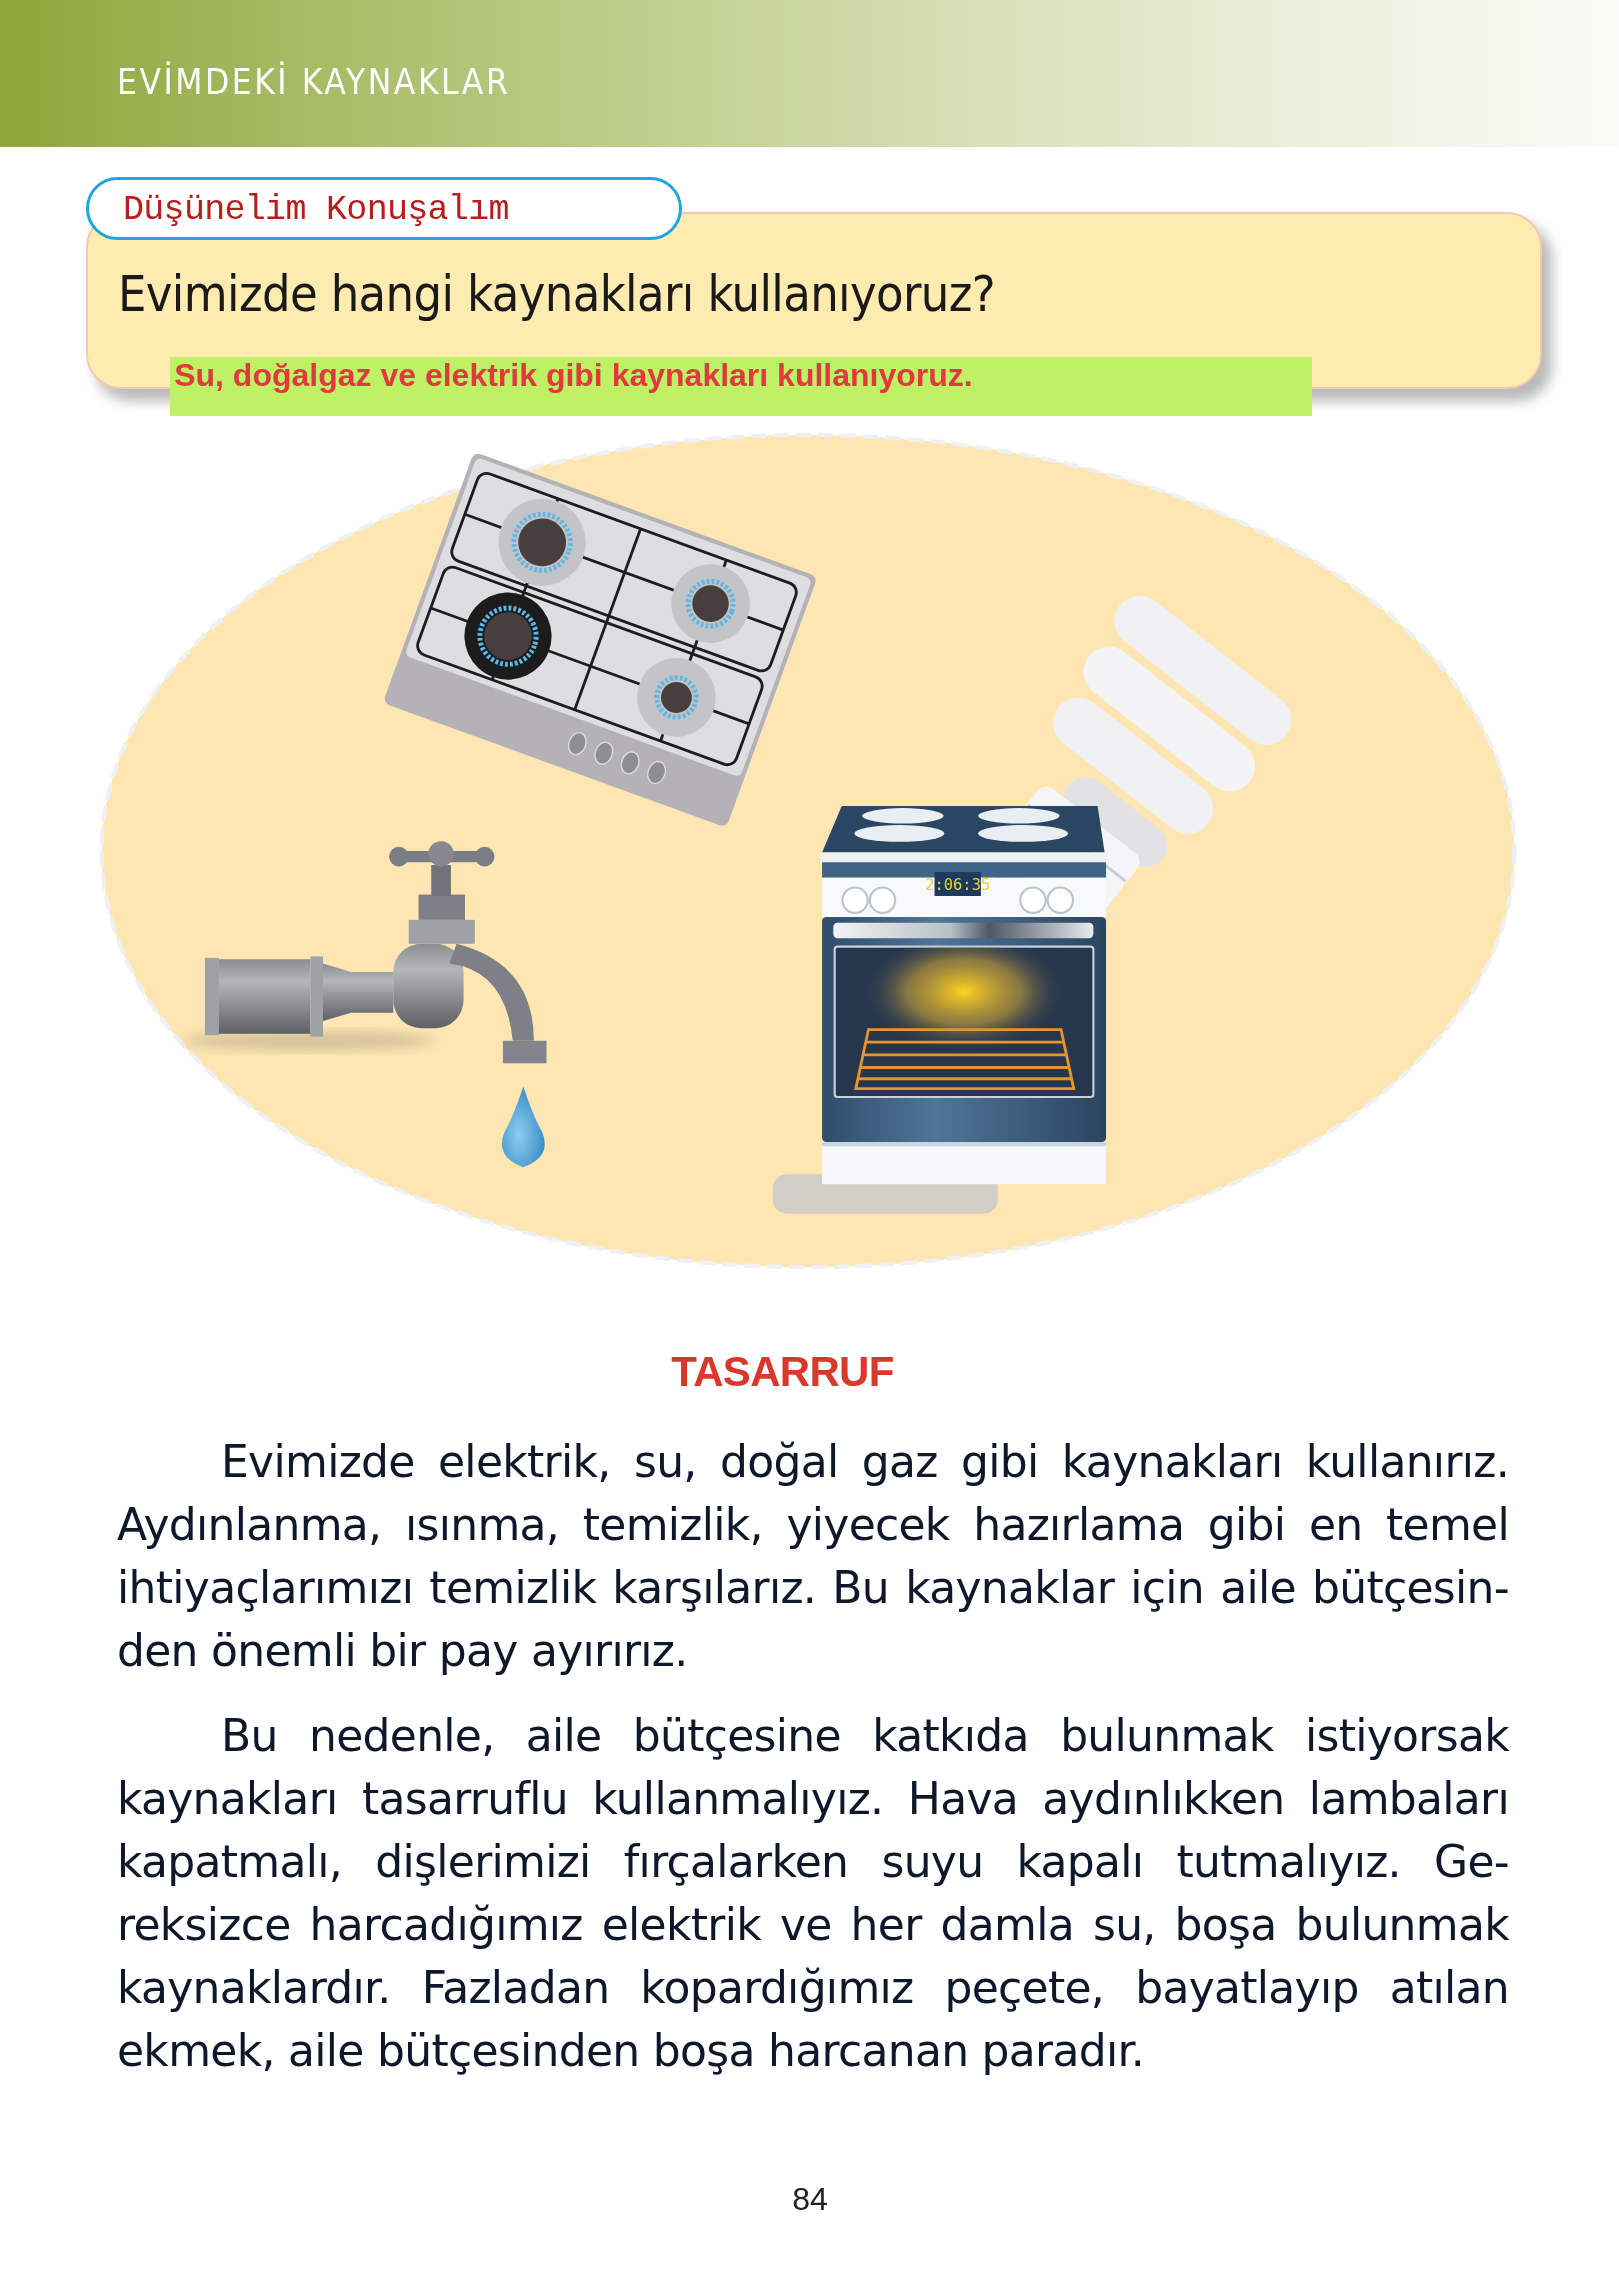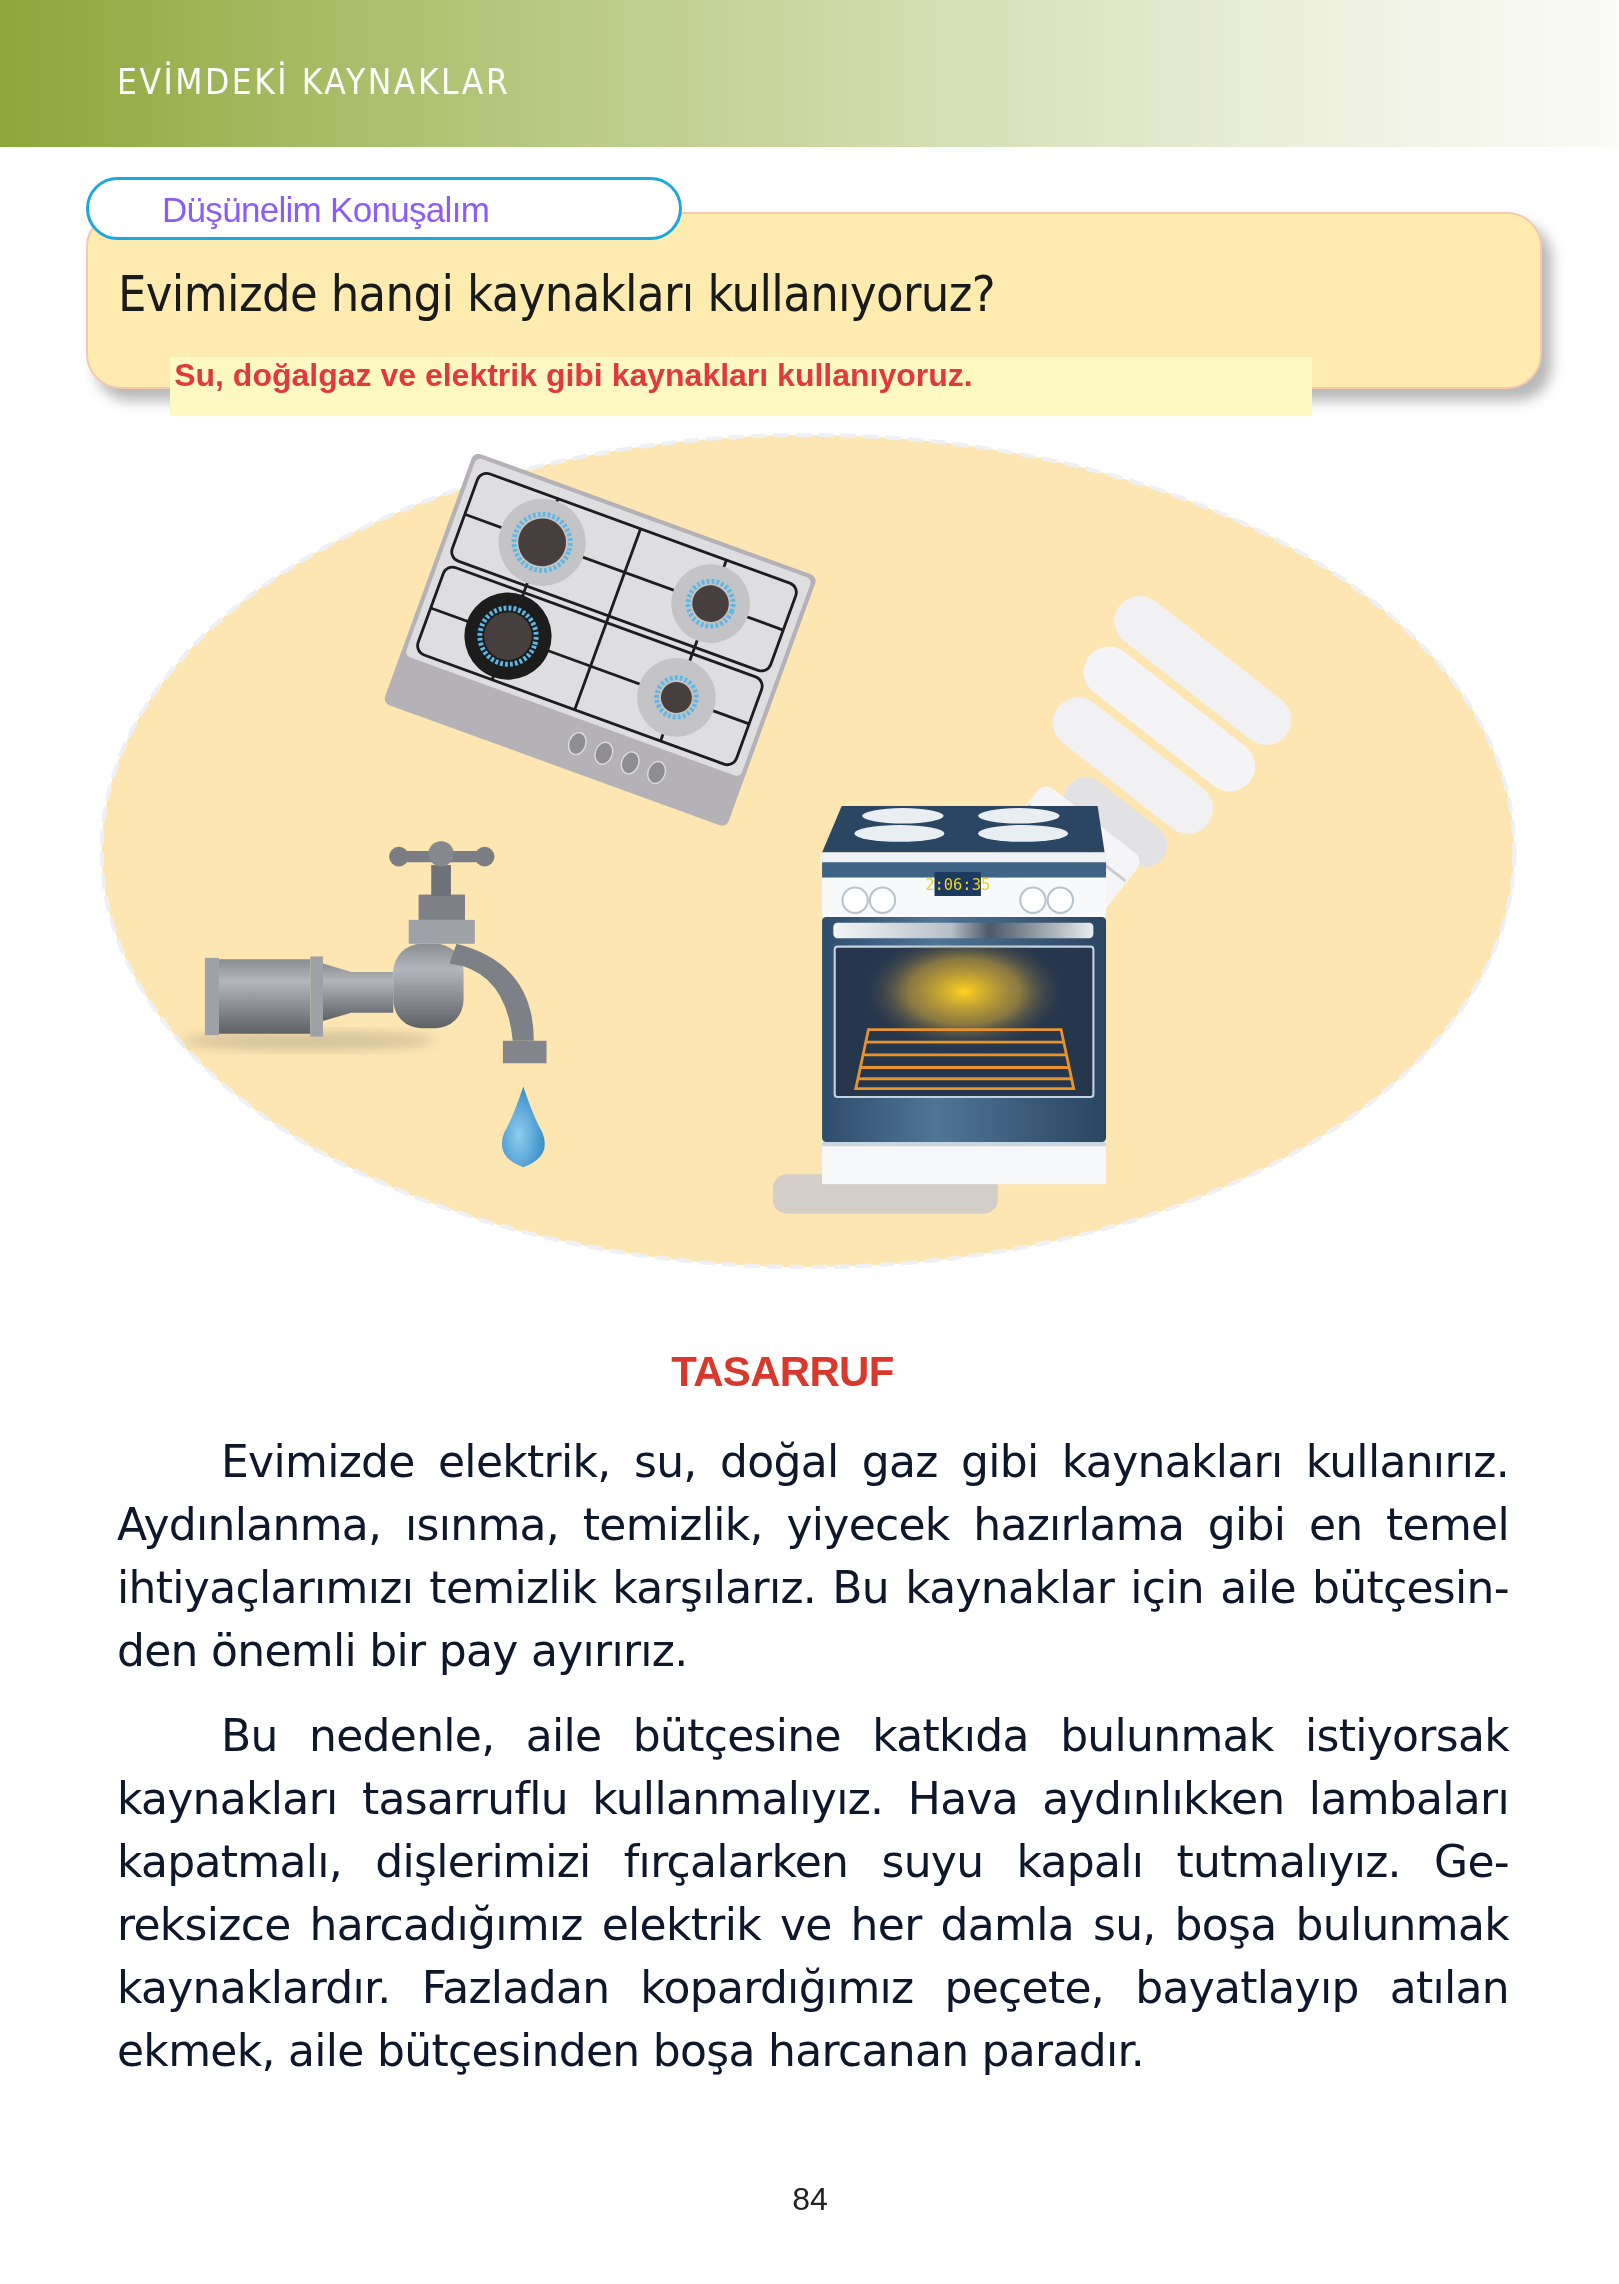--- a/index.html
+++ b/index.html
@@ -11,25 +11,25 @@
     background:linear-gradient(to right,#8ea63a 0%,#a8bc66 20%,#bfcf8e 40%,#d6e0b6 60%,#ebefdc 80%,#fbfbf7 100%); }
   .header-title { position:absolute; left:117px; top:62px; font-family:"DejaVu Sans", sans-serif;
     font-size:35px; letter-spacing:2.8px; color:#ffffff; font-weight:normal; transform:scaleX(0.9); transform-origin:left; }
 
   
   .tt-box { position:absolute; left:86px; top:212px; width:1452px; height:173px;
     background:#feebb0; border:2.1px solid #f3c9b0; border-radius:35px;
     box-shadow:9.8px 11.2px 12.7px rgba(0,0,0,0.28); }
   .tt-tab { position:absolute; left:86px; top:177px; width:596px; height:63px;
     background:#ffffff; border:3.5px solid #1da7df; border-radius:32px; box-sizing:border-box; }
-  .tt-tab-label { position:absolute; left:34px; top:9.8px; font-size:35px; color:#8b5cf6;
-    font-family:Liberation Sans, sans-serif; letter-spacing:-0.7px;margin-left:39px; }
+  .tt-tab-label { position:absolute; left:34px; top:9.8px; font-size:35px; color:#b91c1c;
+    font-family:Liberation Mono, monospace; letter-spacing:-0.7px; }
   .tt-question { position:absolute; left:118px; top:266px; font-size:49px; color:#1a1a1a;
     font-family:"DejaVu Sans", sans-serif; letter-spacing:-0.7px; transform:scaleX(0.92); transform-origin:left; }
-  .answer-strip { position:absolute; left:170px; top:357px; width:1142px; height:59px; background:#fef9c3; }
+  .answer-strip { position:absolute; left:170px; top:357px; width:1142px; height:59px; background:#bef264; }
   .answer-text { position:absolute; left:4.2px; top:0; font-family:"Liberation Sans", sans-serif;
     font-weight:bold; font-size:32px; color:#e0393e; white-space:nowrap; }
 
   
   .illus { position:absolute; left:84px; top:422px; width:1448px; height:858px; }
 
   
   .section-title { position:absolute; left:0; width:1565px; top:1348px; text-align:center;
     font-family:"Liberation Sans", sans-serif; font-weight:bold; font-size:42px; color:#d8392c; letter-spacing:-0.7px; }
 

